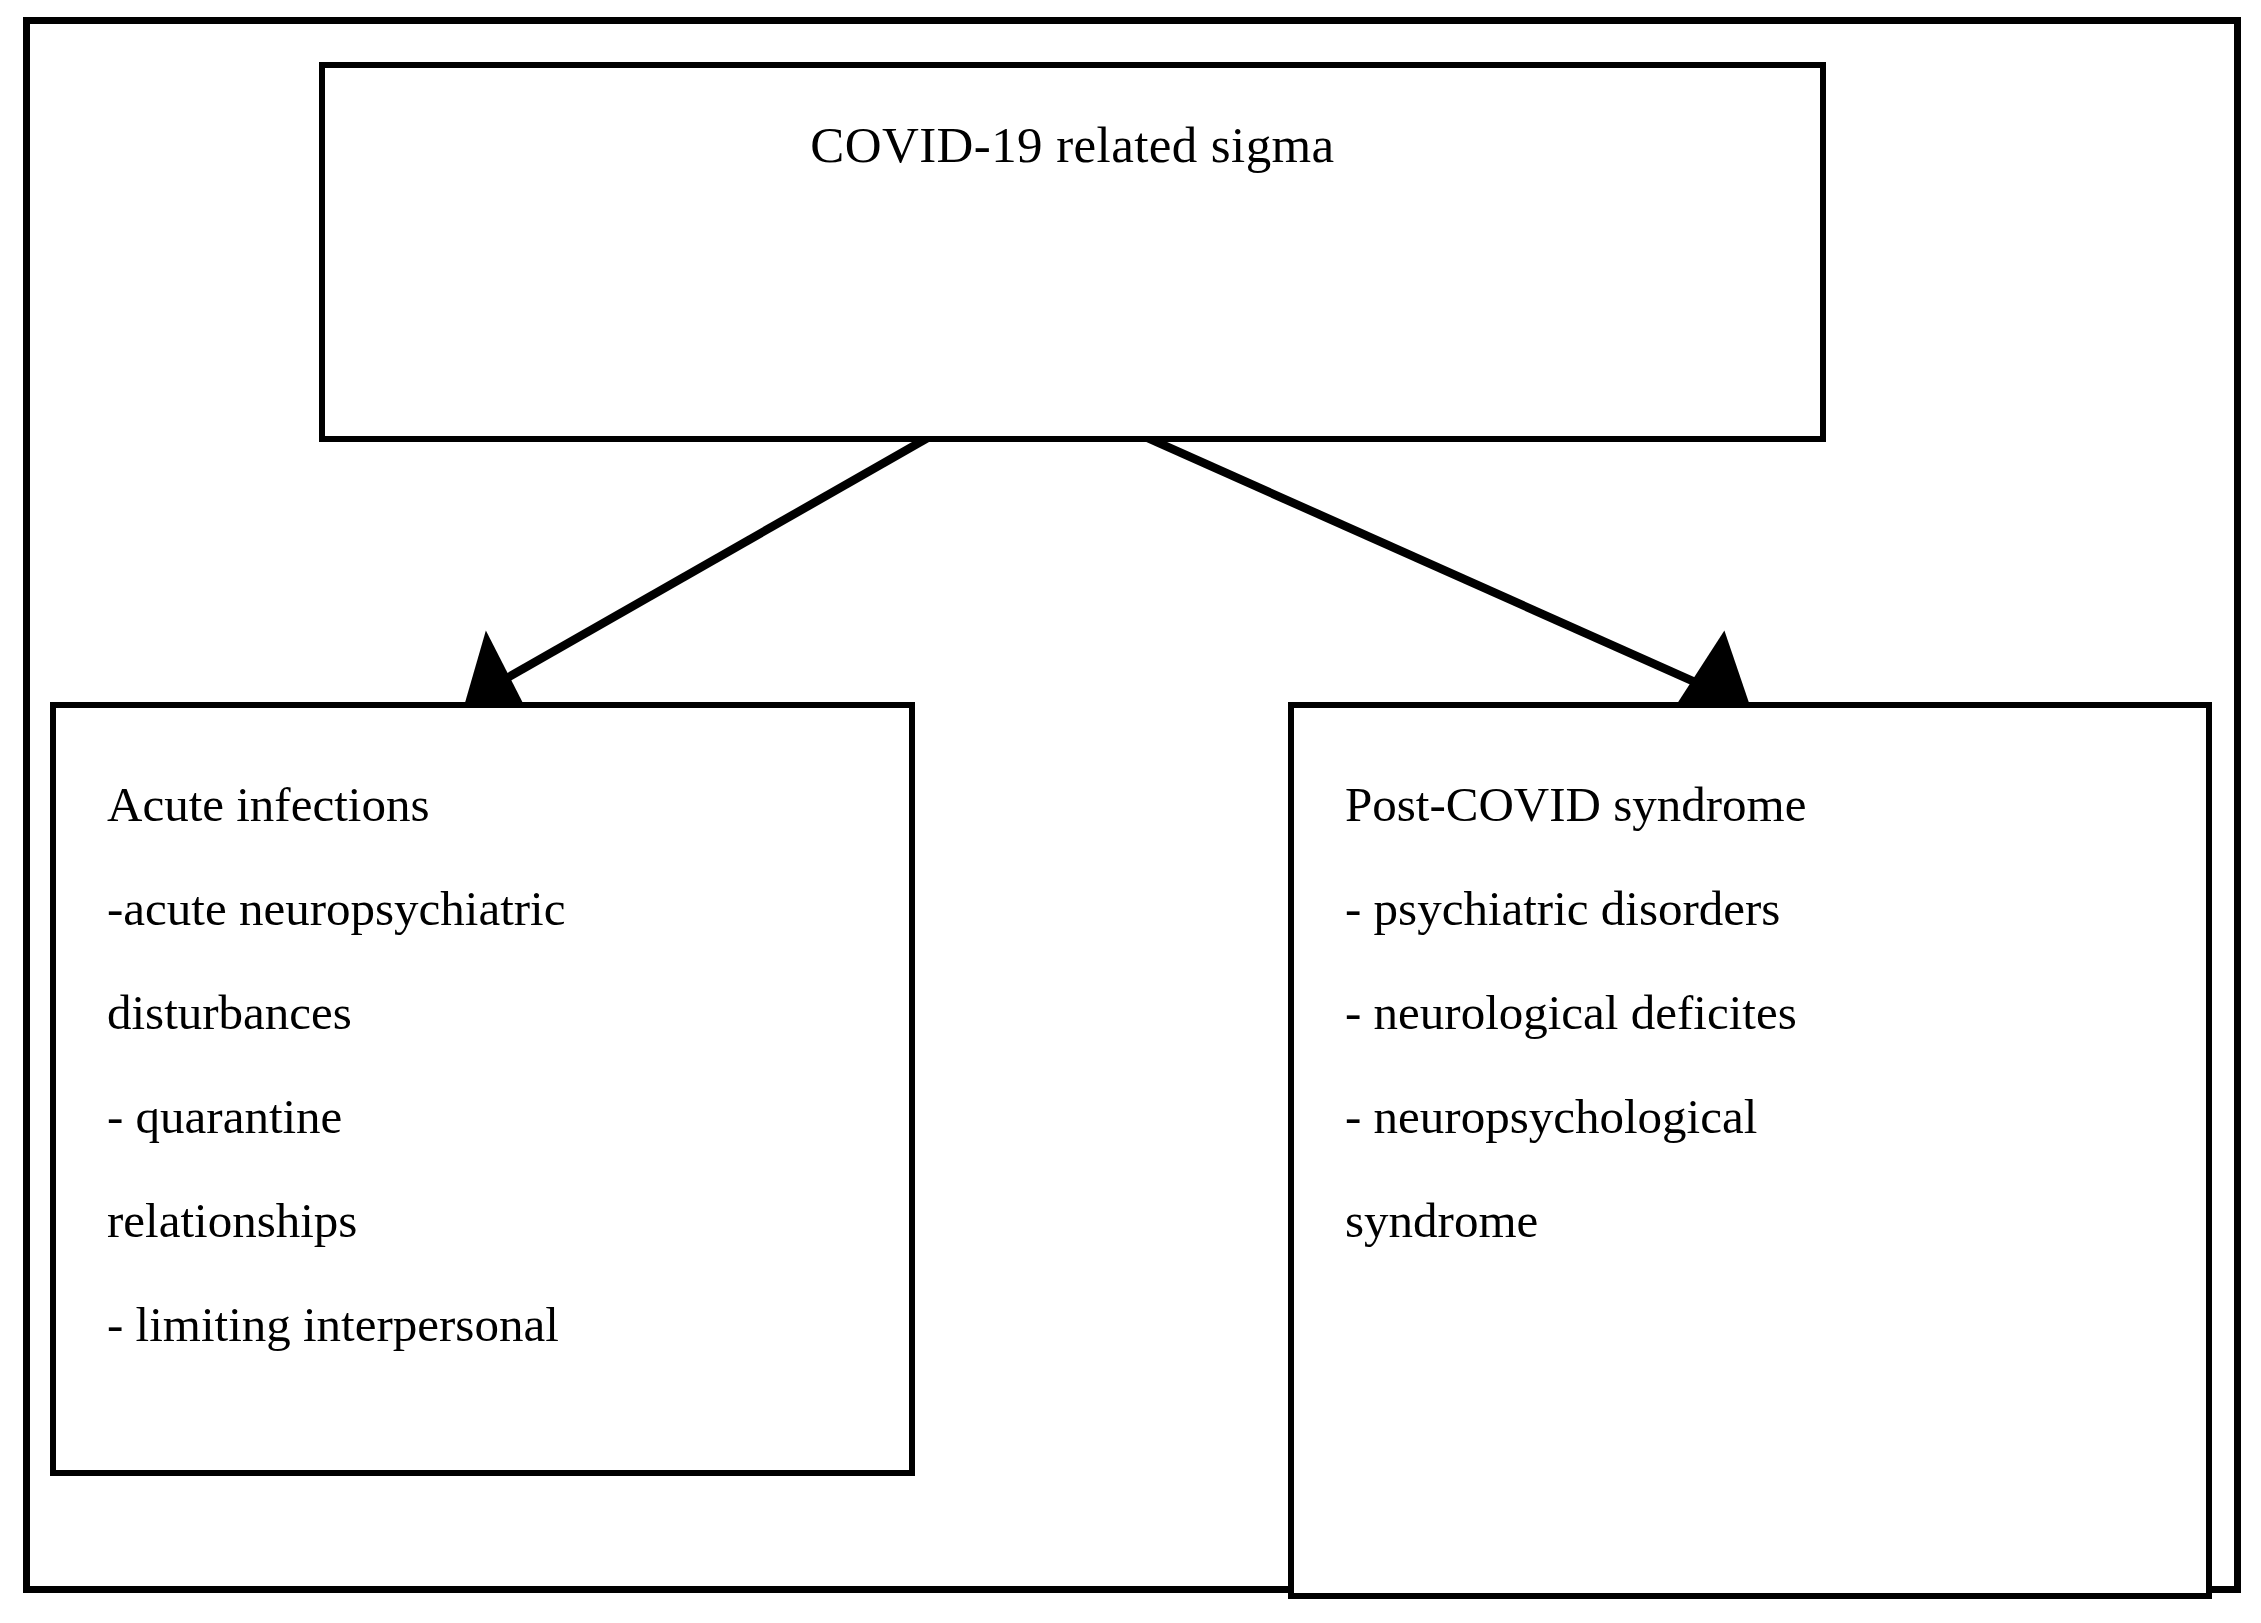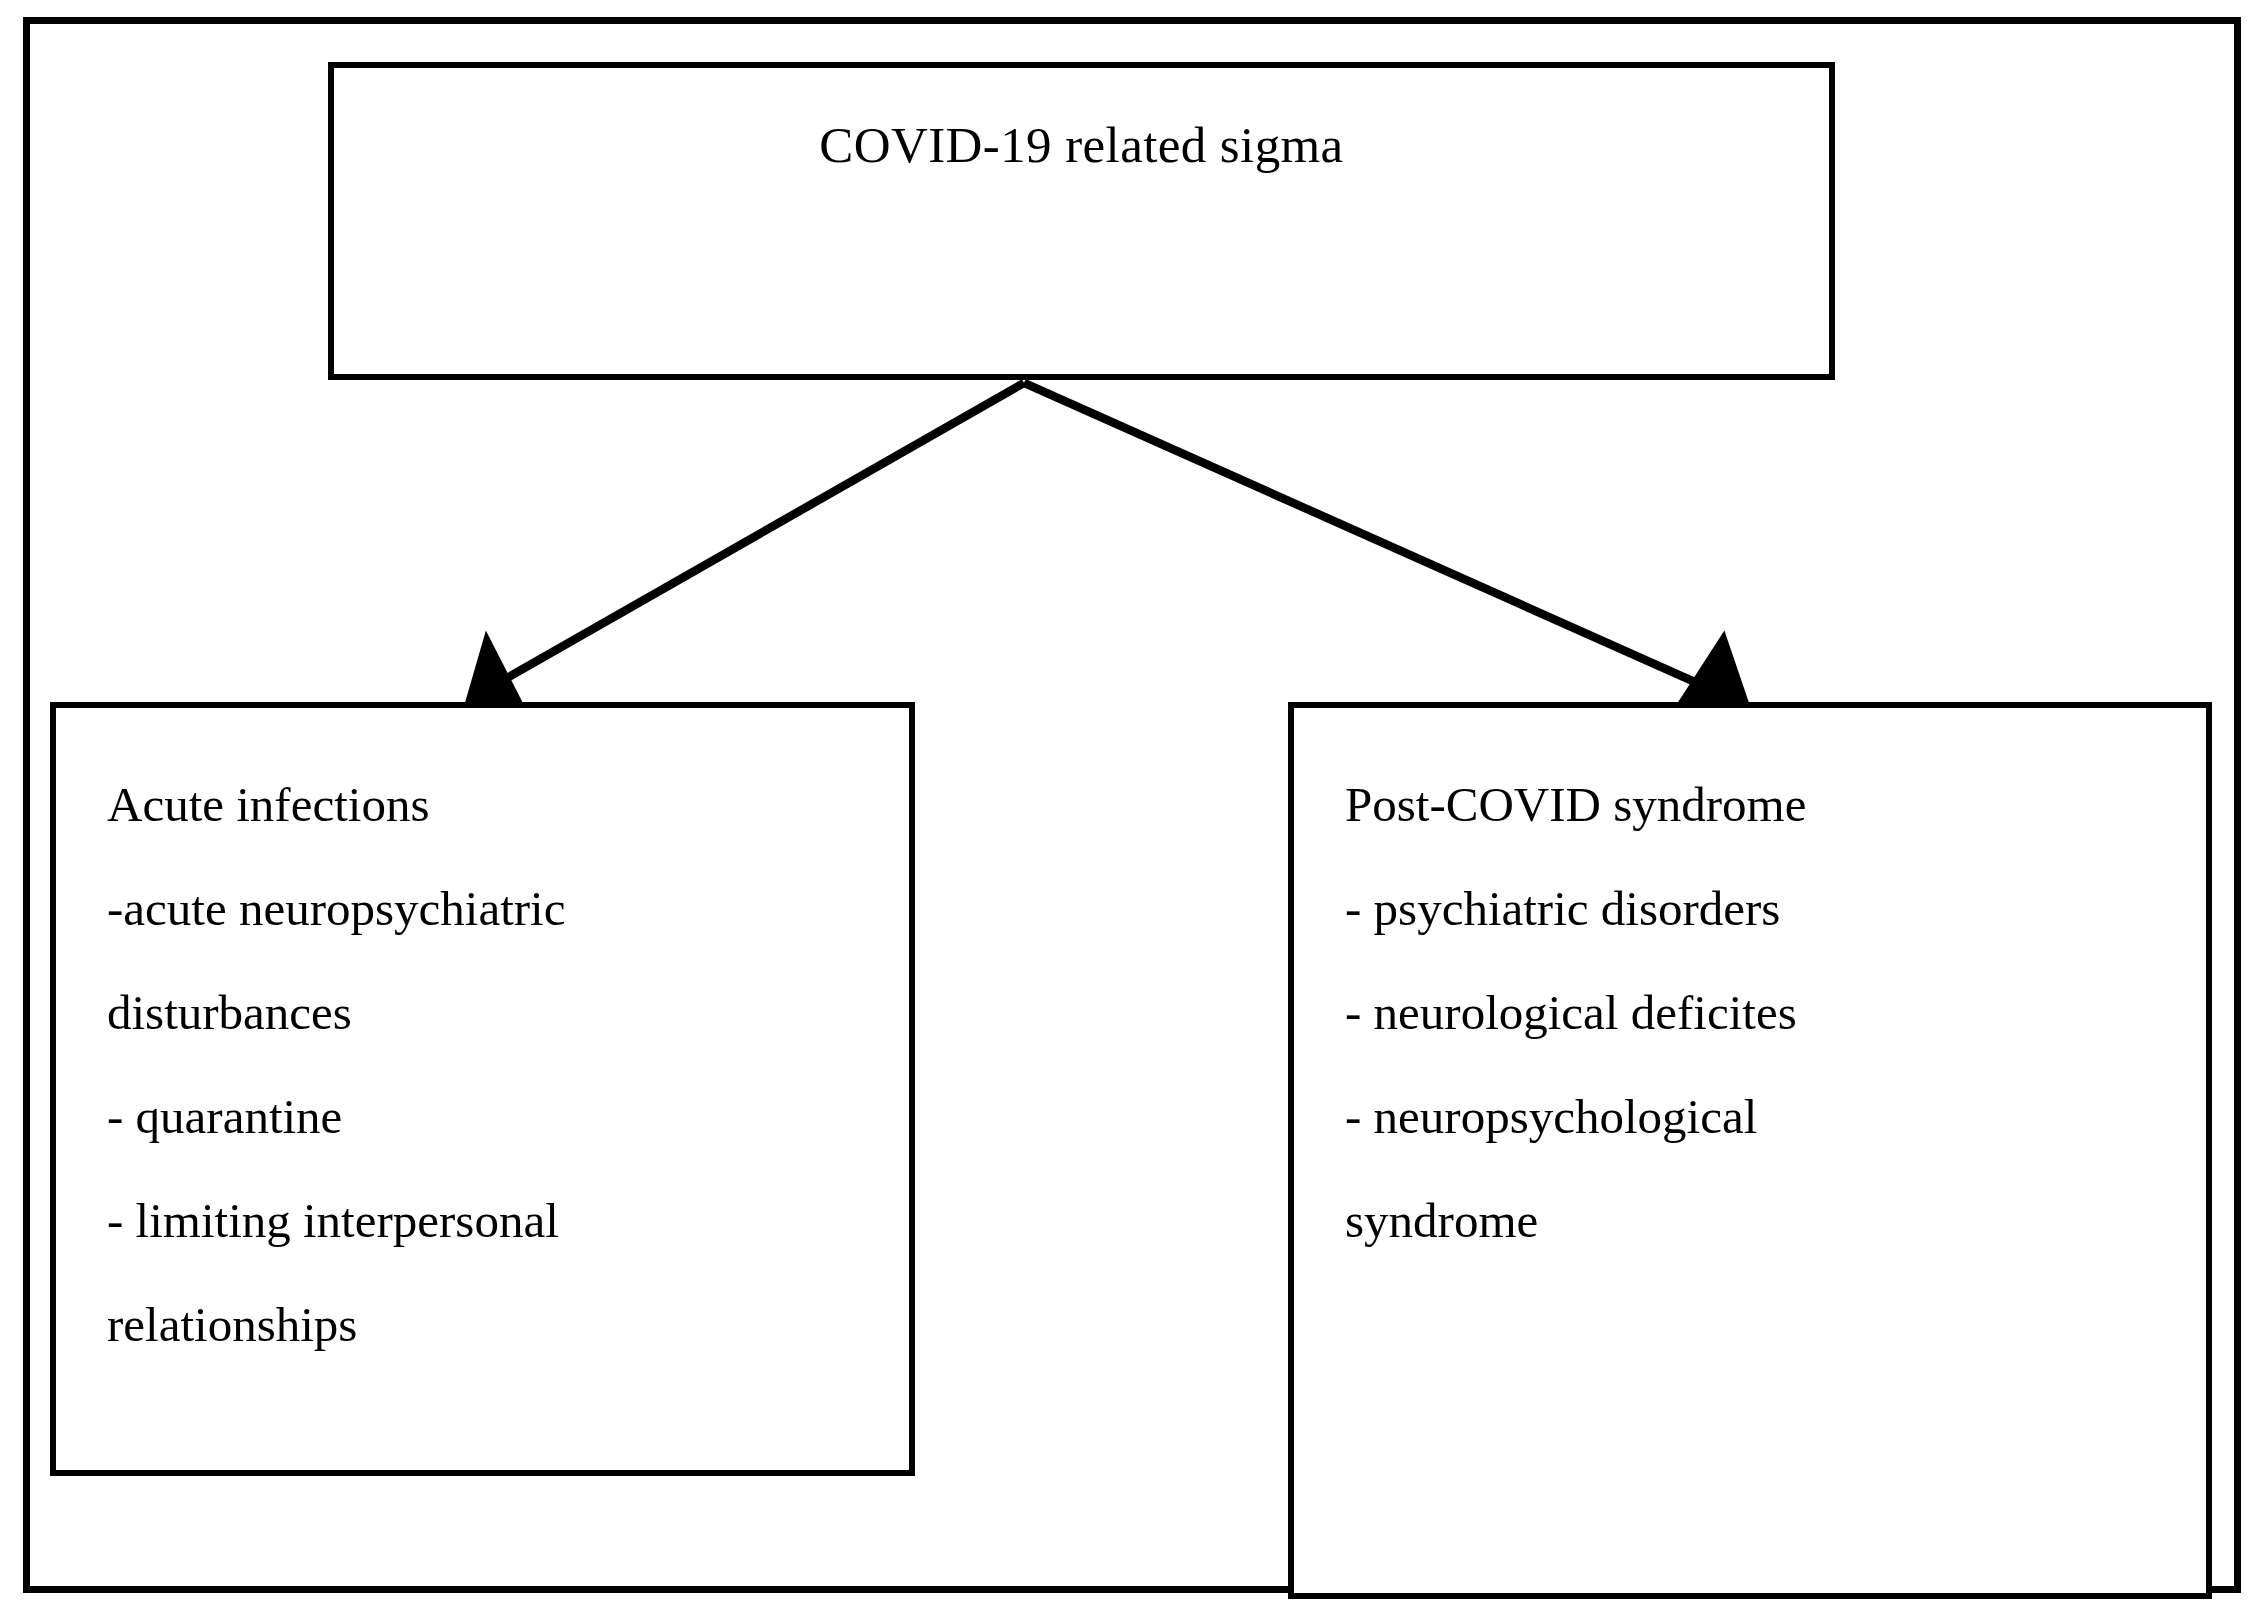--- a/index.html
+++ b/index.html
@@ -29,24 +29,24 @@
     background: transparent;
   }
   
   .node-box {
     position: absolute;
     border: 6.2px solid #000000;
     box-sizing: border-box;
     background: #ffffff;
   }
   #top-box {
-    left: 328px;
+    left: 319px;
     top: 62px;
     width: 1507px;
-    height: 318px;
+    height: 380px;
   }
   #left-box {
     left: 50px;
     top: 702px;
     width: 865px;
     height: 774px;
     text-decoration: underline;
   }
   #right-box {
     left: 1288px;
@@ -108,22 +108,22 @@
   <div id="top-box" class="node-box">
     <div id="top-box-title">COVID-19 related sigma</div>
   </div>
 
   <div id="left-box" class="node-box">
     <div class="box-lines">
       <div class="box-line">Acute infections</div>
       <div class="box-line">-acute neuropsychiatric</div>
       <div class="box-line">disturbances</div>
       <div class="box-line">- quarantine</div>
+      <div class="box-line">relationships</div>
       <div class="box-line">- limiting interpersonal</div>
-      <div class="box-line">relationships</div>
     </div>
   </div>
 
   <div id="right-box" class="node-box">
     <div class="box-lines">
       <div class="box-line">Post-COVID syndrome</div>
       <div class="box-line">- psychiatric disorders</div>
       <div class="box-line">- neurological deficites</div>
       <div class="box-line">- neuropsychological</div>
       <div class="box-line">syndrome</div>

